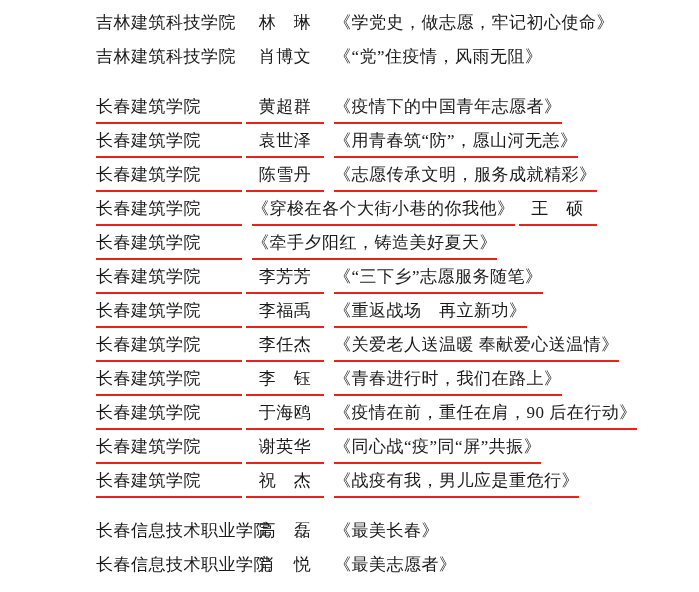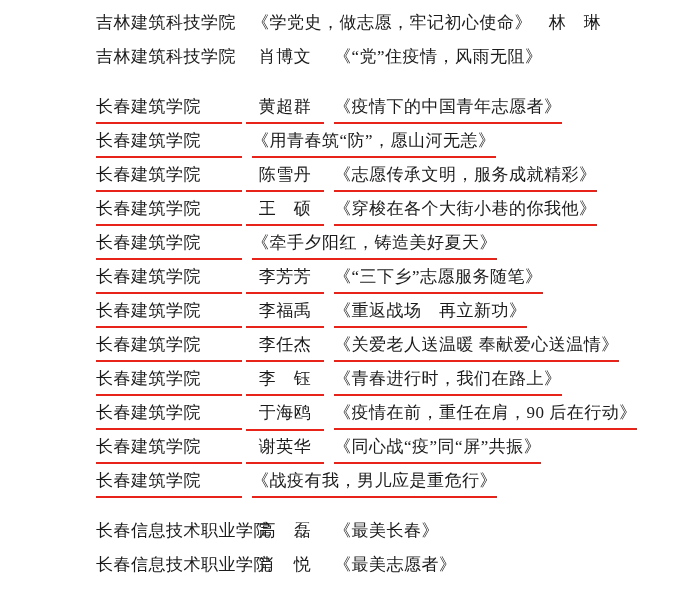--- a/index.html
+++ b/index.html
@@ -57,47 +57,48 @@
   .gap {
     height: 16px;
   }
 </style>
 </head>
 <body>
 
 <div id="doc">
     <div class="row">
       <span class="cell school">吉林建筑科技学院</span>
+      <span class="cell name">林　琳</span>
       <span class="cell title">《学党史，做志愿，牢记初心使命》</span>
-      <span class="cell name">林　琳</span>
     </div>
     <div class="row">
       <span class="cell school">吉林建筑科技学院</span>
       <span class="cell name">肖博文</span>
       <span class="cell title">《“党”住疫情，风雨无阻》</span>
     </div>
     <div class="gap"></div>
     <div class="row">
       <span class="cell school mark" style="box-shadow: rgb(232, 35, 26) 0px -2px 0px 0px inset;">长春建筑学院</span>
       <span class="cell name mark" style="box-shadow: rgb(232, 35, 26) 0px -2px 0px 0px inset;">黄超群</span>
       <span class="cell title mark-title" style="box-shadow: rgb(232, 35, 26) 0px -2px 0px 0px inset;">《疫情下的中国青年志愿者》</span>
     </div>
     <div class="row">
       <span class="cell school mark" style="box-shadow: rgb(232, 35, 26) 0px -2px 0px 0px inset;">长春建筑学院</span>
+      <span class="cell name mark" style="box-shadow: rgb(232, 35, 26) 0px -2px 0px 0px inset;">袁世泽</span>
       <span class="cell title mark-title" style="box-shadow: rgb(232, 35, 26) 0px -2px 0px 0px inset;">《用青春筑“防”，愿山河无恙》</span>
     </div>
     <div class="row">
       <span class="cell school mark" style="box-shadow: rgb(232, 35, 26) 0px -2px 0px 0px inset;">长春建筑学院</span>
       <span class="cell name mark" style="box-shadow: rgb(232, 35, 26) 0px -2px 0px 0px inset;">陈雪丹</span>
       <span class="cell title mark-title" style="box-shadow: rgb(232, 35, 26) 0px -2px 0px 0px inset;">《志愿传承文明，服务成就精彩》</span>
     </div>
     <div class="row">
       <span class="cell school mark" style="box-shadow: rgb(232, 35, 26) 0px -2px 0px 0px inset;">长春建筑学院</span>
+      <span class="cell title mark-title" style="box-shadow: rgb(232, 35, 26) 0px -2px 0px 0px inset;">《穿梭在各个大街小巷的你我他》</span>
       <span class="cell name mark" style="box-shadow: rgb(232, 35, 26) 0px -2px 0px 0px inset;">王　硕</span>
-      <span class="cell title mark-title" style="box-shadow: rgb(232, 35, 26) 0px -2px 0px 0px inset;">《穿梭在各个大街小巷的你我他》</span>
     </div>
     <div class="row">
       <span class="cell school mark" style="box-shadow: rgb(232, 35, 26) 0px -2px 0px 0px inset;">长春建筑学院</span>
       <span class="cell title mark-title" style="box-shadow: rgb(232, 35, 26) 0px -2px 0px 0px inset;">《牵手夕阳红，铸造美好夏天》</span>
     </div>
     <div class="row">
       <span class="cell school mark" style="box-shadow: rgb(232, 35, 26) 0px -2px 0px 0px inset;">长春建筑学院</span>
       <span class="cell name mark" style="box-shadow: rgb(232, 35, 26) 0px -2px 0px 0px inset;">李芳芳</span>
       <span class="cell title mark-title" style="box-shadow: rgb(232, 35, 26) 0px -2px 0px 0px inset;">《“三下乡”志愿服务随笔》</span>
     </div>
@@ -111,30 +112,31 @@
       <span class="cell name mark" style="box-shadow: rgb(232, 35, 26) 0px -2px 0px 0px inset;">李任杰</span>
       <span class="cell title mark-title" style="box-shadow: rgb(232, 35, 26) 0px -2px 0px 0px inset;">《关爱老人送温暖 奉献爱心送温情》</span>
     </div>
     <div class="row">
       <span class="cell school mark" style="box-shadow: rgb(232, 35, 26) 0px -2px 0px 0px inset;">长春建筑学院</span>
       <span class="cell name mark" style="box-shadow: rgb(232, 35, 26) 0px -2px 0px 0px inset;">李　钰</span>
       <span class="cell title mark-title" style="box-shadow: rgb(232, 35, 26) 0px -2px 0px 0px inset; font-family: Liberation Serif, serif;">《青春进行时，我们在路上》</span>
     </div>
     <div class="row">
       <span class="cell school mark" style="box-shadow: rgb(232, 35, 26) 0px -2px 0px 0px inset;">长春建筑学院</span>
-      <span class="cell name mark" style="box-shadow: rgb(232, 35, 26) 0px -2px 0px 0px inset; font-family: Liberation Mono, monospace;">于海鸥</span>
+      <span class="cell name mark" style="box-shadow: rgb(232, 35, 26) 0px -2px 0px 0px inset;">于海鸥</span>
       <span class="cell title mark-title" style="box-shadow: rgb(232, 35, 26) 0px -2px 0px 0px inset;">《疫情在前，重任在肩，90 后在行动》</span>
     </div>
     <div class="row">
       <span class="cell school mark" style="box-shadow: rgb(232, 35, 26) 0px -2px 0px 0px inset;">长春建筑学院</span>
       <span class="cell name mark" style="box-shadow: rgb(232, 35, 26) 0px -2px 0px 0px inset;">谢英华</span>
       <span class="cell title mark-title" style="box-shadow: rgb(232, 35, 26) 0px -2px 0px 0px inset;">《同心战“疫”同“屏”共振》</span>
     </div>
     <div class="row">
       <span class="cell school mark" style="box-shadow: rgb(232, 35, 26) 0px -2px 0px 0px inset;">长春建筑学院</span>
+      <span class="cell name mark" style="box-shadow: rgb(232, 35, 26) 0px -2px 0px 0px inset;">祝　杰</span>
       <span class="cell title mark-title" style="box-shadow: rgb(232, 35, 26) 0px -2px 0px 0px inset;">《战疫有我，男儿应是重危行》</span>
     </div>
     <div class="gap"></div>
     <div class="row">
       <span class="cell school">长春信息技术职业学院</span>
       <span class="cell name">高　磊</span>
       <span class="cell title">《最美长春》</span>
     </div>
     <div class="row">
       <span class="cell school">长春信息技术职业学院</span>

